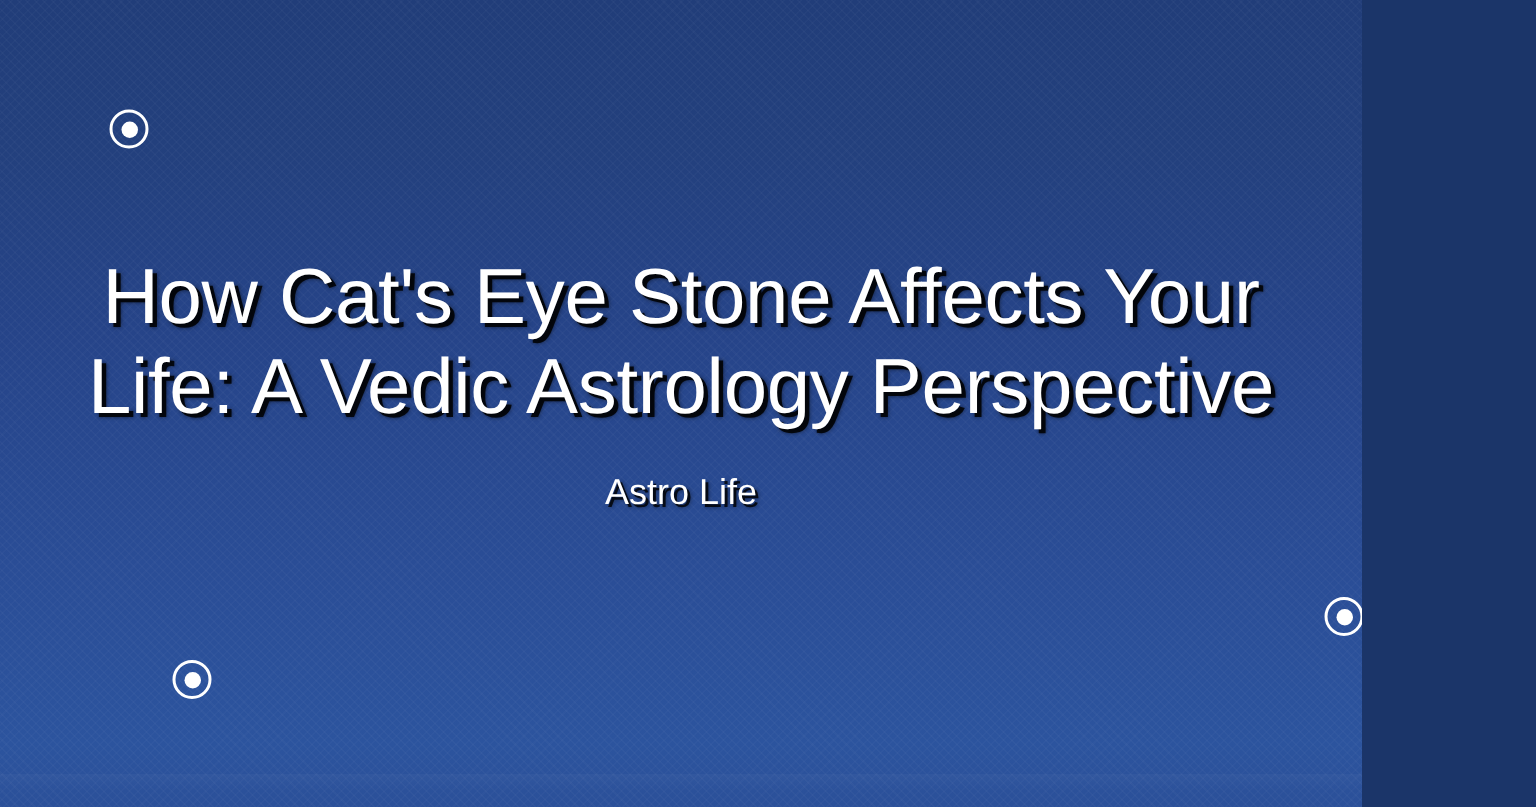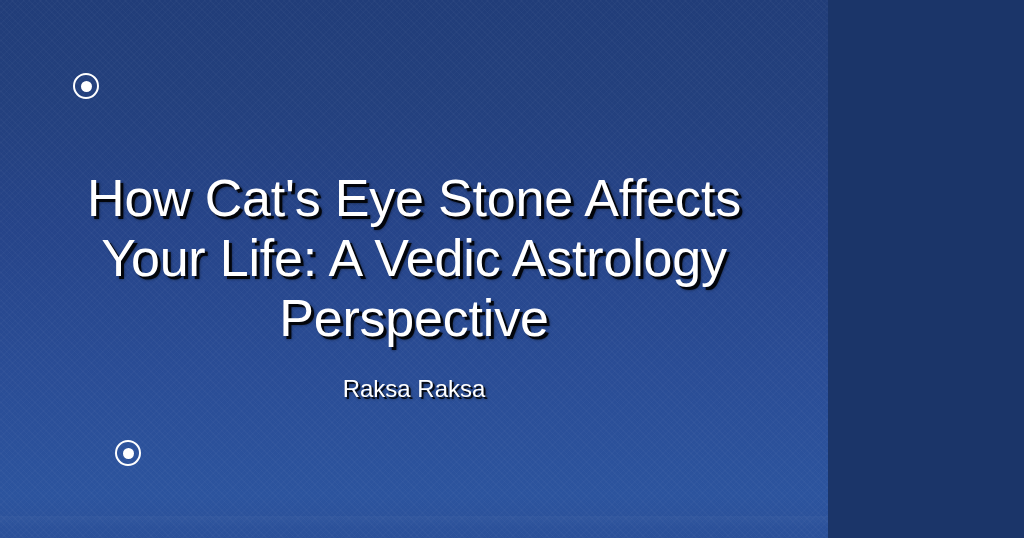--- a/index.html
+++ b/index.html
@@ -8,21 +8,21 @@
     padding: 0;
     background: #1b3569;
   }
 
   body {
     font-family: "Liberation Sans", sans-serif;
   }
 
   #slide {
     position: relative;
-    width: 828px;
+    width: 908px;
     height: 538px;
     overflow: hidden;
     
     background-color: #24437f;
     background-image:
       linear-gradient(to bottom,
         #213d79 0%,
         #23407d 18%,
         #264489 42%,
         #2a4d96 70%,
@@ -129,16 +129,16 @@
       <div class="marker" style="width: 26px; height: 26px; left: 883px; top: 398px; border-color: rgb(255, 255, 255);">
         <div class="marker-dot" style="width: 11px; height: 11px; background: rgb(255, 255, 255);"></div>
       </div>
       <div class="marker" style="width: 26px; height: 26px; left: 115px; top: 440px; border-color: rgb(255, 255, 255);">
         <div class="marker-dot" style="width: 11px; height: 11px; background: rgb(255, 255, 255);"></div>
       </div>
     </div>
 
   <div id="text-block">
     <h1 id="slide-title">How Cat's Eye Stone Affects Your Life: A Vedic Astrology Perspective</h1>
-    <p id="slide-subtitle">Raksa Raksa</p>
+    <p id="slide-subtitle">Astro Life</p>
   </div>
 
 </div>
 
 </body></html>

